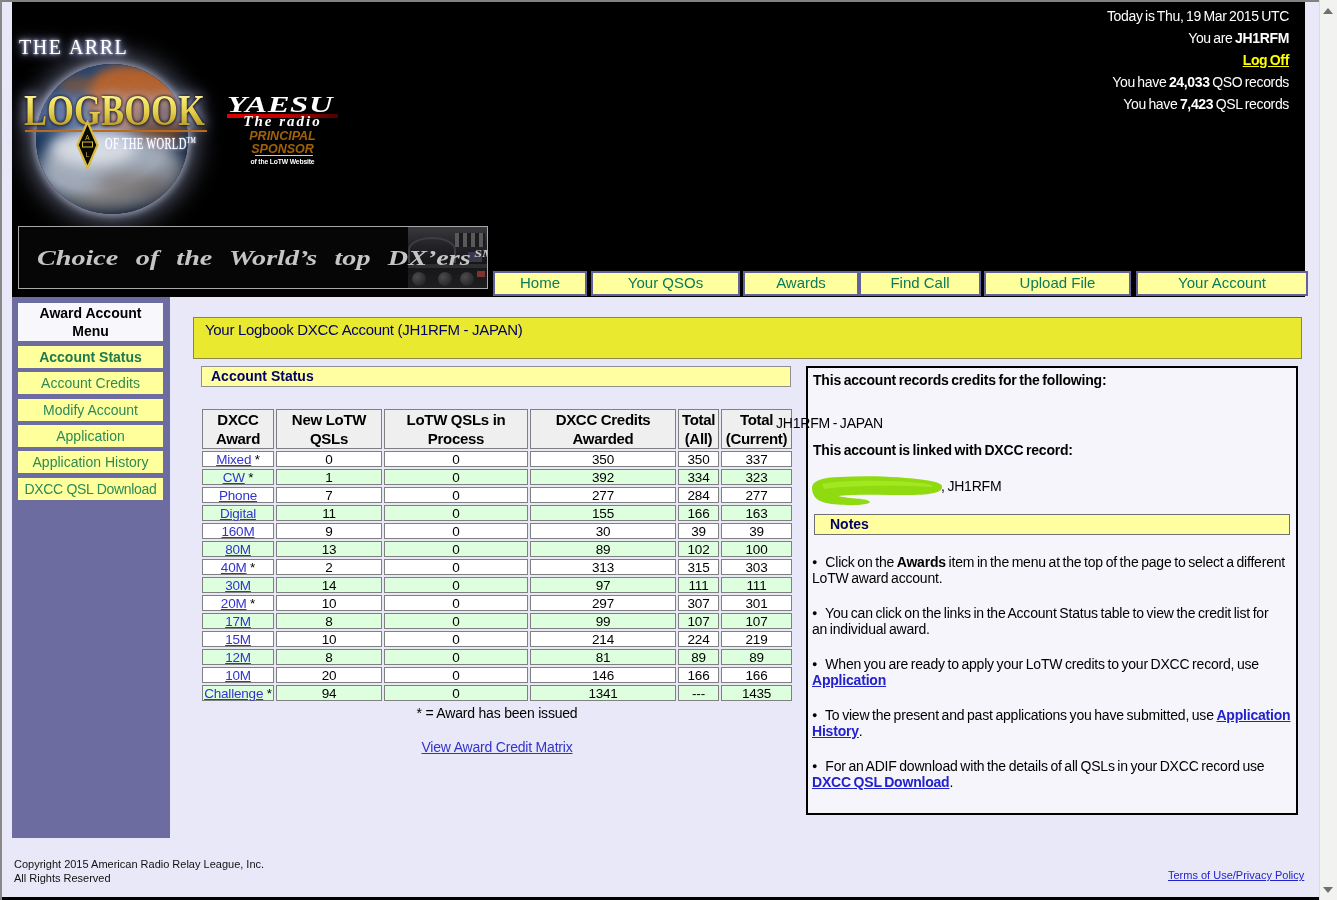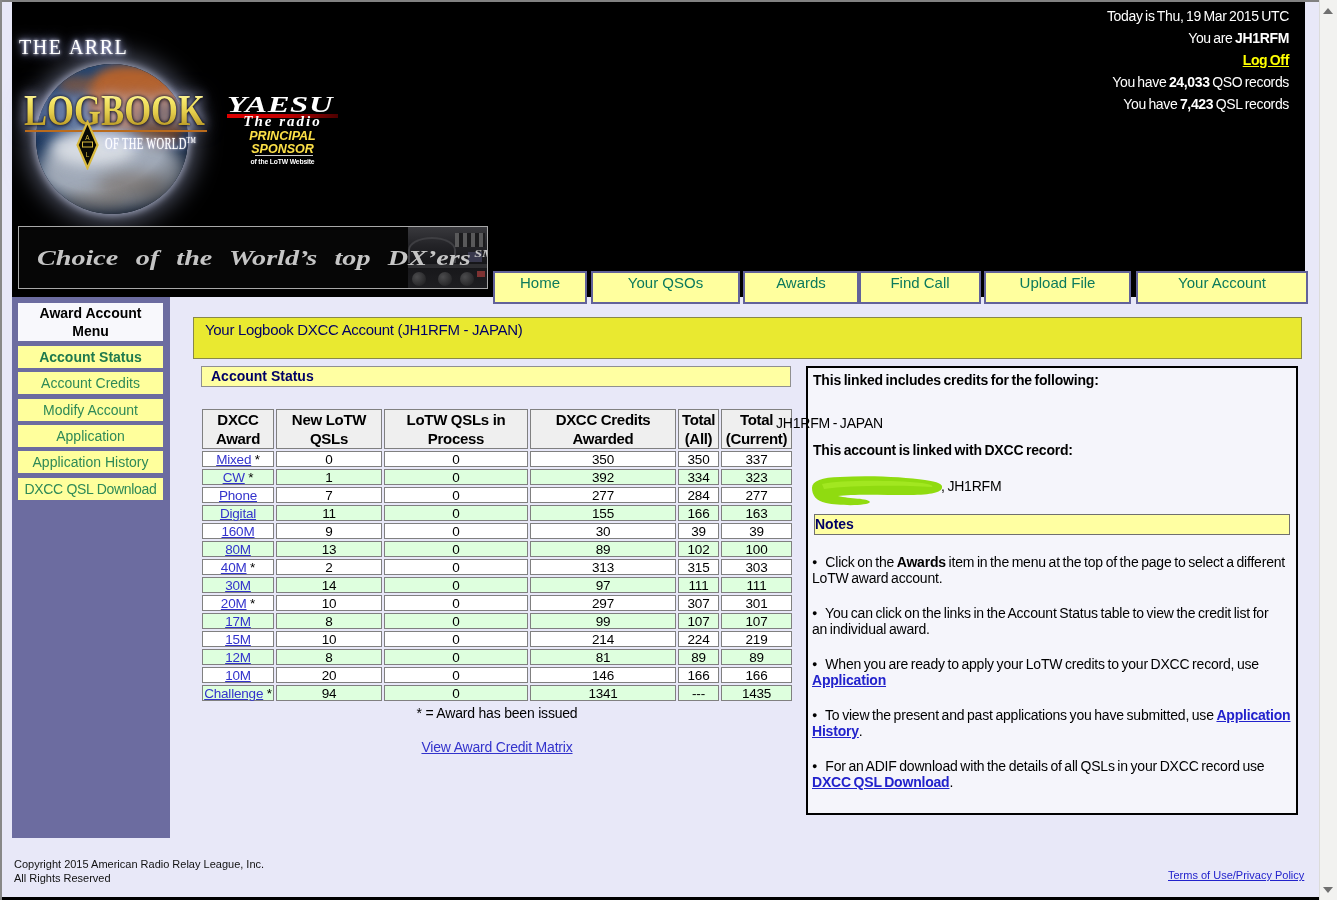--- a/index.html
+++ b/index.html
@@ -3,21 +3,21 @@
 <meta charset="utf-8">
 <style>
   * { margin:0; padding:0; box-sizing:border-box; }
   body { width:1337px; height:900px; position:relative; overflow:hidden;
          background:#E8E8F8; font-family:"Liberation Sans", sans-serif; }
   .abs { position:absolute; }
   a { text-decoration:underline; }
   .tx { letter-spacing:-0.2px; word-spacing:-1px; }
   .menu-btn { position:absolute; left:18px; width:145px; height:22px; background:#ffff9c;
               text-align:center; font-size:14px; color:#2f8a57; line-height:22px; white-space:nowrap; }
-  .tab { position:absolute; top:269px; height:33px; background:#ffff9e; border:2px solid #62629a;
+  .tab { position:absolute; top:269px; height:25px; background:#ffff9e; border:2px solid #62629a;
          text-align:center; line-height:20px; font-size:15px; color:#0c7a5c; }
   table td { border:1px solid #808080; text-align:center; font-size:13.5px; letter-spacing:-0.2px; }
   tr.hd td { background:#efefef; font-weight:bold; font-size:15px; letter-spacing:-0.3px; line-height:19px; height:40px; }
   tr.p td { background:#ffffff; height:16px; line-height:13px; }
   tr.g td { background:#deffde; height:16px; line-height:13px; }
   table a { color:#3333cc; }
   .bullet { position:absolute; left:812px; font-size:14px; line-height:16px;
             letter-spacing:-0.2px; word-spacing:-1px; white-space:nowrap; }
   .bullet a { color:#2222cc; font-weight:bold; }
   .bdot { font-size:9px; vertical-align:2px; }
@@ -68,21 +68,21 @@
   <div class="abs" style="left:93px;top:130px;font-family:'Liberation Serif',serif;font-size:16px;color:#fff;
        transform:scaleX(0.66);transform-origin:left top;
        text-shadow:0 0 6px #aab4f0,0 0 2px #fff;letter-spacing:0.5px;line-height:17px;">OF THE WORLD<span style="font-size:9px;vertical-align:6px;">TM</span></div>
 
   <div class="abs" style="left:215px;top:0;width:113px;height:170px;">
     <div class="abs" style="left:0;top:90px;font-family:'Liberation Serif',serif;font-style:italic;font-weight:bold;font-size:24px;color:#fff;
          line-height:24px;letter-spacing:0.5px;transform:scaleX(1.36);transform-origin:left top;">YAESU</div>
     <div class="abs" style="left:0;top:112px;width:111px;height:3.5px;background:linear-gradient(90deg,#e00000,#c00000 55%,rgba(150,0,0,.5));"></div>
     <div class="abs" style="left:0;top:112px;width:111px;text-align:center;font-family:'Liberation Serif',serif;font-style:italic;font-weight:bold;
          font-size:15px;color:#fff;letter-spacing:2px;line-height:15px;">The radio</div>
-    <div class="abs" style="left:0;top:128px;width:111px;text-align:center;font-style:italic;font-weight:bold;font-size:12.5px;color:#fde047;line-height:12.5px;">PRINCIPAL<br>SPONSOR</div>
+    <div class="abs" style="left:0;top:128px;width:111px;text-align:center;font-style:italic;font-weight:bold;font-size:12.5px;color:#a16207;line-height:12.5px;">PRINCIPAL<br>SPONSOR</div>
     <div class="abs" style="left:28px;top:153px;width:58px;height:1px;background:#ccc;"></div>
     <div class="abs" style="left:10px;top:155px;width:91px;text-align:center;font-weight:bold;font-size:8px;color:#fff;line-height:9px;letter-spacing:-0.2px;transform:scaleX(0.85);transform-origin:center top;">of the LoTW Website</div>
   </div>
 
   <div class="abs" style="right:16px;top:3px;text-align:right;font-size:14px;color:#fff;line-height:22px;letter-spacing:-0.35px;word-spacing:-1px;">
     Today is Thu, 19 Mar 2015 UTC<br>
     You are <b>JH1RFM</b><br>
     <a style="color:#ffff00;font-weight:bold;">Log Off</a><br>
     You have <b>24,033</b> QSO records<br>
     You have <b>7,423</b> QSL records
@@ -258,30 +258,30 @@
         <td>---</td>
         <td>1435</td>
       </tr>
 </tbody>
   </table>
 
 <div class="abs" style="left:200px;top:705px;width:594px;text-align:center;font-size:14px;letter-spacing:-0.2px;">* = Award has been issued</div>
 <div class="abs" style="left:200px;top:739px;width:594px;text-align:center;font-size:14px;letter-spacing:-0.2px;"><a style="color:#3333cc;">View Award Credit Matrix</a></div>
 
 <div class="abs" style="left:806px;top:366px;width:492px;height:449px;border:2px solid #000;background:#f5f5fb;"></div>
-<div class="abs tx" style="left:813px;top:372px;font-size:14px;font-weight:bold;">This linked includes credits for the following:</div>
+<div class="abs tx" style="left:813px;top:372px;font-size:14px;font-weight:bold;">This account records credits for the following:</div>
 <div class="abs tx" style="left:776px;top:407px;font-size:14px;margin-top:8px;">JH1RFM - JAPAN</div>
 <div class="abs tx" style="left:813px;top:442px;font-size:14px;font-weight:bold;">This account is linked with DXCC record:</div>
 <svg class="abs" style="left:810px;top:474px;" width="134" height="34" viewBox="0 0 134 34">
   <path d="M2,14 C2,7 12,3 30,3 C60,1 95,3 115,6 C128,8 133,10 132,14 C131,18 122,21 100,21 C70,21 42,20 28,22 C40,25 58,24 60,28 C58,32 30,32 16,29 C6,27 2,21 2,14 Z" fill="#90DB10"></path>
   <path d="M12,10 C30,6 80,6 112,9 C120,10 124,12 122,13 C90,11 40,11 14,15 Z" fill="#A4E822" opacity="0.9"></path>
 </svg>
 <div class="abs tx" style="left:941px;top:478px;font-size:14px;">, JH1RFM</div>
 <div class="abs" style="left:814px;top:514px;width:476px;height:21px;background:#ffffa2;border:1px solid #707070;
-     font-size:14px;font-weight:bold;color:#000066;line-height:19px;padding-left:0;">Notes</div>
+     font-size:14px;font-weight:bold;color:#000066;line-height:19px;padding-left:15px;">Notes</div>
 
 <div class="bullet" style="top:554px;">
   <span class="bdot">●</span>&nbsp;&nbsp; Click on the <b>Awards</b> item in the menu at the top of the page to select a different<br>LoTW award account.
 </div>
 <div class="bullet" style="top:605px;">
   <span class="bdot">●</span>&nbsp;&nbsp; You can click on the links in the Account Status table to view the credit list for<br>an individual award.
 </div>
 <div class="bullet" style="top:656px;">
   <span class="bdot">●</span>&nbsp;&nbsp; When you are ready to apply your LoTW credits to your DXCC record, use<br><a>Application</a>
 </div>

